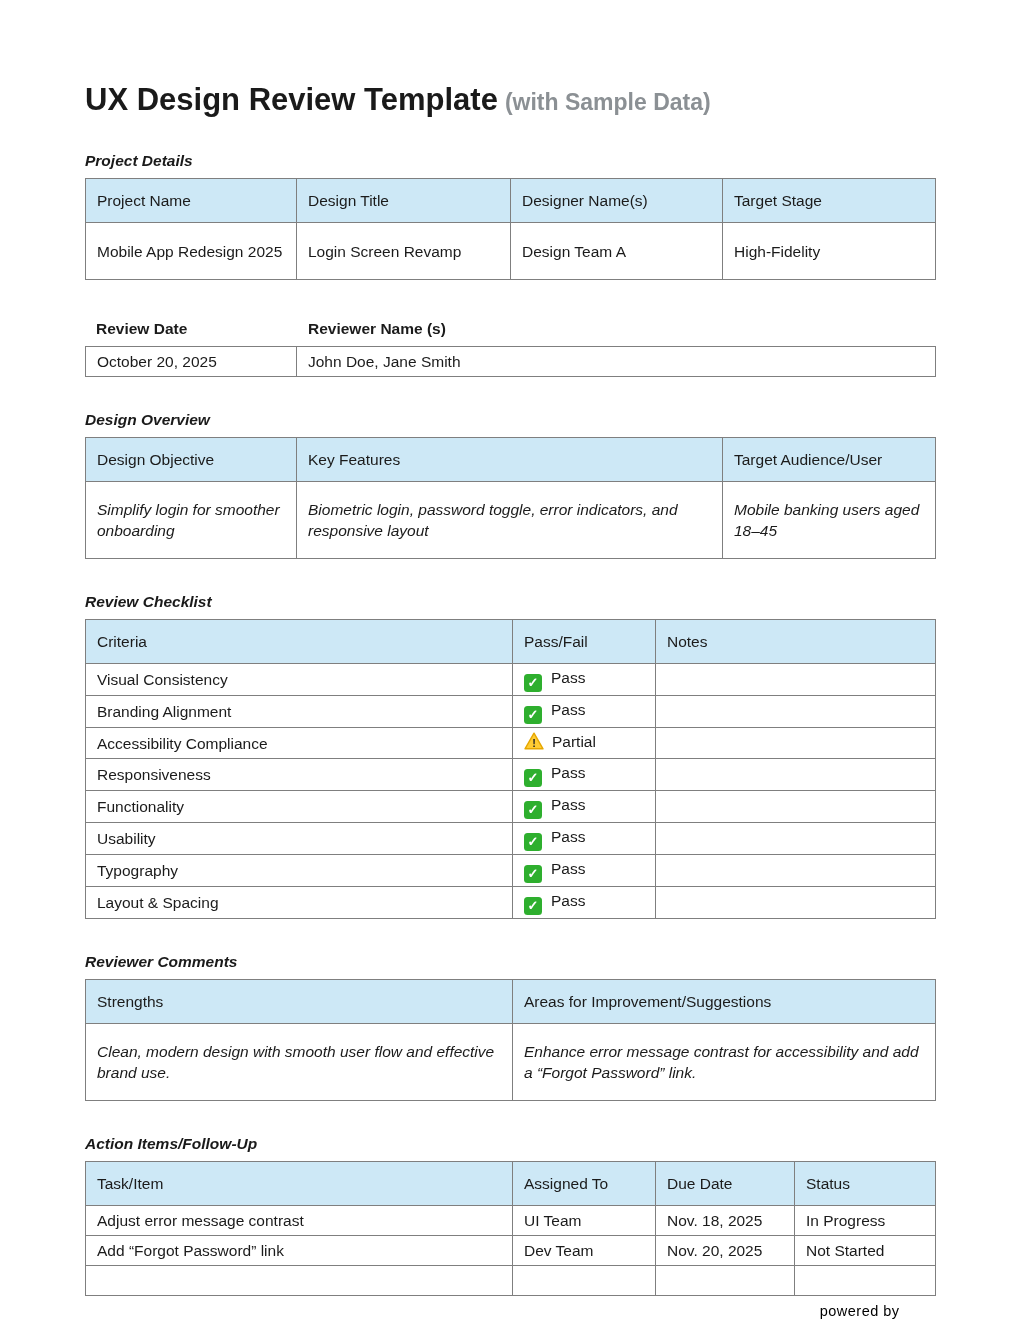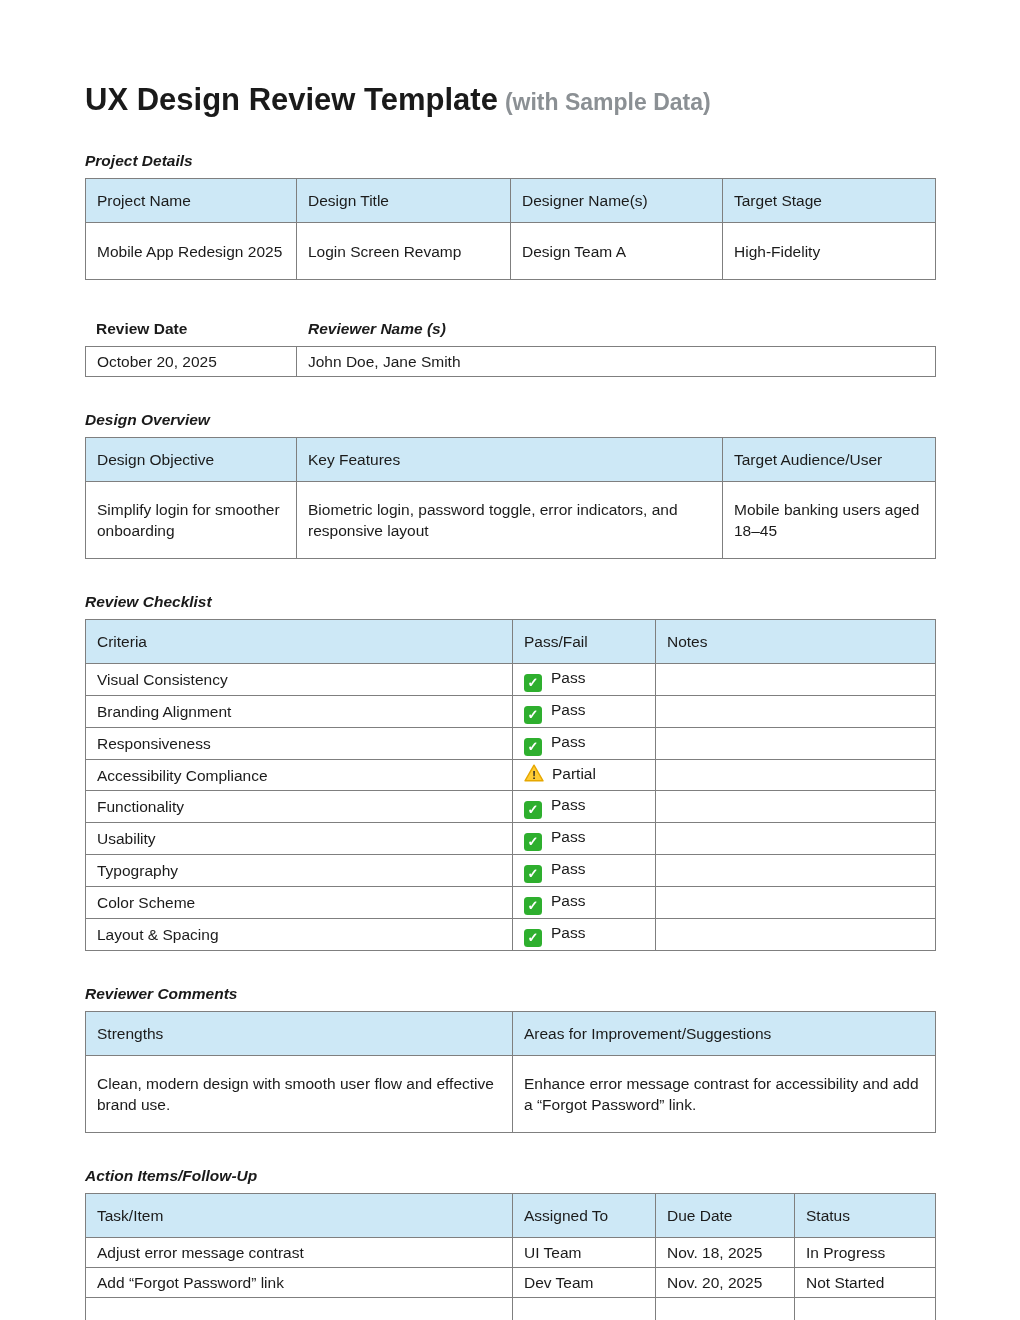--- a/index.html
+++ b/index.html
@@ -24,26 +24,26 @@
   table { border-collapse: collapse; table-layout: fixed; width: 850px; background: #fff; }
   th, td {
     border: 1px solid #7f7f7f;
     font-size: 15.5px; font-weight: 400; text-align: left;
     vertical-align: middle; padding: 3px 11px; line-height: 21px;
     overflow: hidden; color: #1b1b1b;
   }
   th { background: #cde8f6; height: 44px; font-weight: 400; }
   tr.r-std td  { height: 30px; }
   tr.r-tall td { height: 57px; }
-  tr.r-two td  { height: 77px; vertical-align: middle; }
+  tr.r-two td  { height: 77px; vertical-align: middle; font-style: italic; }
 
   .label-row { display: flex; width: 850px; margin: 40px 0 8px 0; }
   .label-row .lbl { font-size: 15.5px; font-weight: 700; }
   .label-row .lbl-1 { width: 211px; padding-left: 11px; }
-  .label-row .lbl-2 { padding-left: 12px; font-style: italic; }
+  .label-row .lbl-2 { padding-left: 12px; }
 
   .status-cell { white-space: nowrap; }
   .icon-check {
     display: inline-block; width: 18px; height: 18px;
     background: #2eaf2e; border-radius: 3.5px;
     color: #ffffff; font-size: 13px; font-weight: 700;
     line-height: 18px; text-align: center;
     vertical-align: -4px; margin-right: 9px;
   }
   .icon-check::before { content: "\2713"; }
@@ -142,49 +142,44 @@
       <td>Visual Consistency</td>
       <td class="status-cell"><span class="icon-check"></span><span>Pass</span></td>
       <td></td>
     </tr>
     <tr class="r-std">
       <td>Branding Alignment</td>
       <td class="status-cell"><span class="icon-check"></span><span>Pass</span></td>
       <td></td>
     </tr>
     <tr class="r-std">
-      <td>Responsiveness</td>
-      <td class="status-cell"><span class="icon-check"></span><span>Pass</span></td>
-      <td></td>
-    </tr>
-    <tr class="r-std">
       <td>Accessibility Compliance</td>
       <td class="status-cell"><span class="icon-warn"><svg width="20" height="18" viewBox="0 0 20 18">
                 <path d="M10 1.2 L19 16.8 L1 16.8 Z" fill="#FFCC33" stroke="#E6A700" stroke-width="1.4" stroke-linejoin="round"></path>
                 <text x="10" y="15" text-anchor="middle" font-size="11" font-weight="bold" fill="#262626" font-family="Liberation Sans, sans-serif">!</text>
               </svg></span><span>Partial</span></td>
       <td></td>
     </tr>
     <tr class="r-std">
+      <td>Responsiveness</td>
+      <td class="status-cell"><span class="icon-check"></span><span>Pass</span></td>
+      <td></td>
+    </tr>
+    <tr class="r-std">
       <td>Functionality</td>
       <td class="status-cell"><span class="icon-check"></span><span>Pass</span></td>
       <td></td>
     </tr>
     <tr class="r-std">
       <td>Usability</td>
       <td class="status-cell"><span class="icon-check"></span><span>Pass</span></td>
       <td></td>
     </tr>
     <tr class="r-std">
       <td>Typography</td>
-      <td class="status-cell"><span class="icon-check"></span><span>Pass</span></td>
-      <td></td>
-    </tr>
-    <tr class="r-std">
-      <td>Color Scheme</td>
       <td class="status-cell"><span class="icon-check"></span><span>Pass</span></td>
       <td></td>
     </tr>
     <tr class="r-std">
       <td>Layout &amp; Spacing</td>
       <td class="status-cell"><span class="icon-check"></span><span>Pass</span></td>
       <td></td>
     </tr>
   </tbody>
     </table>

